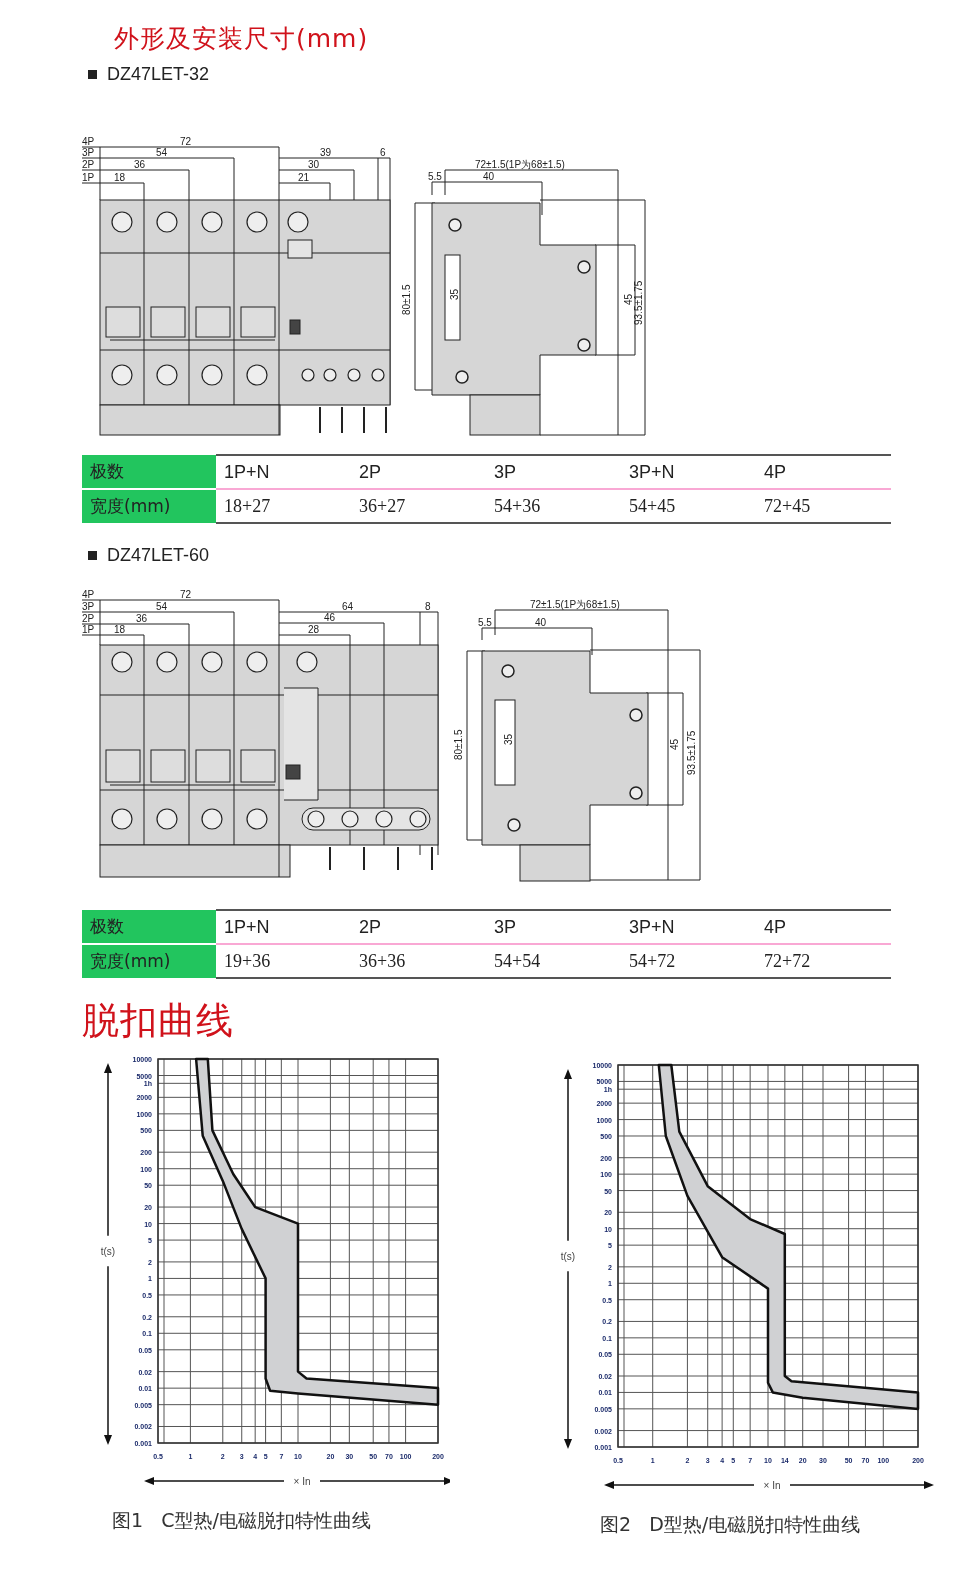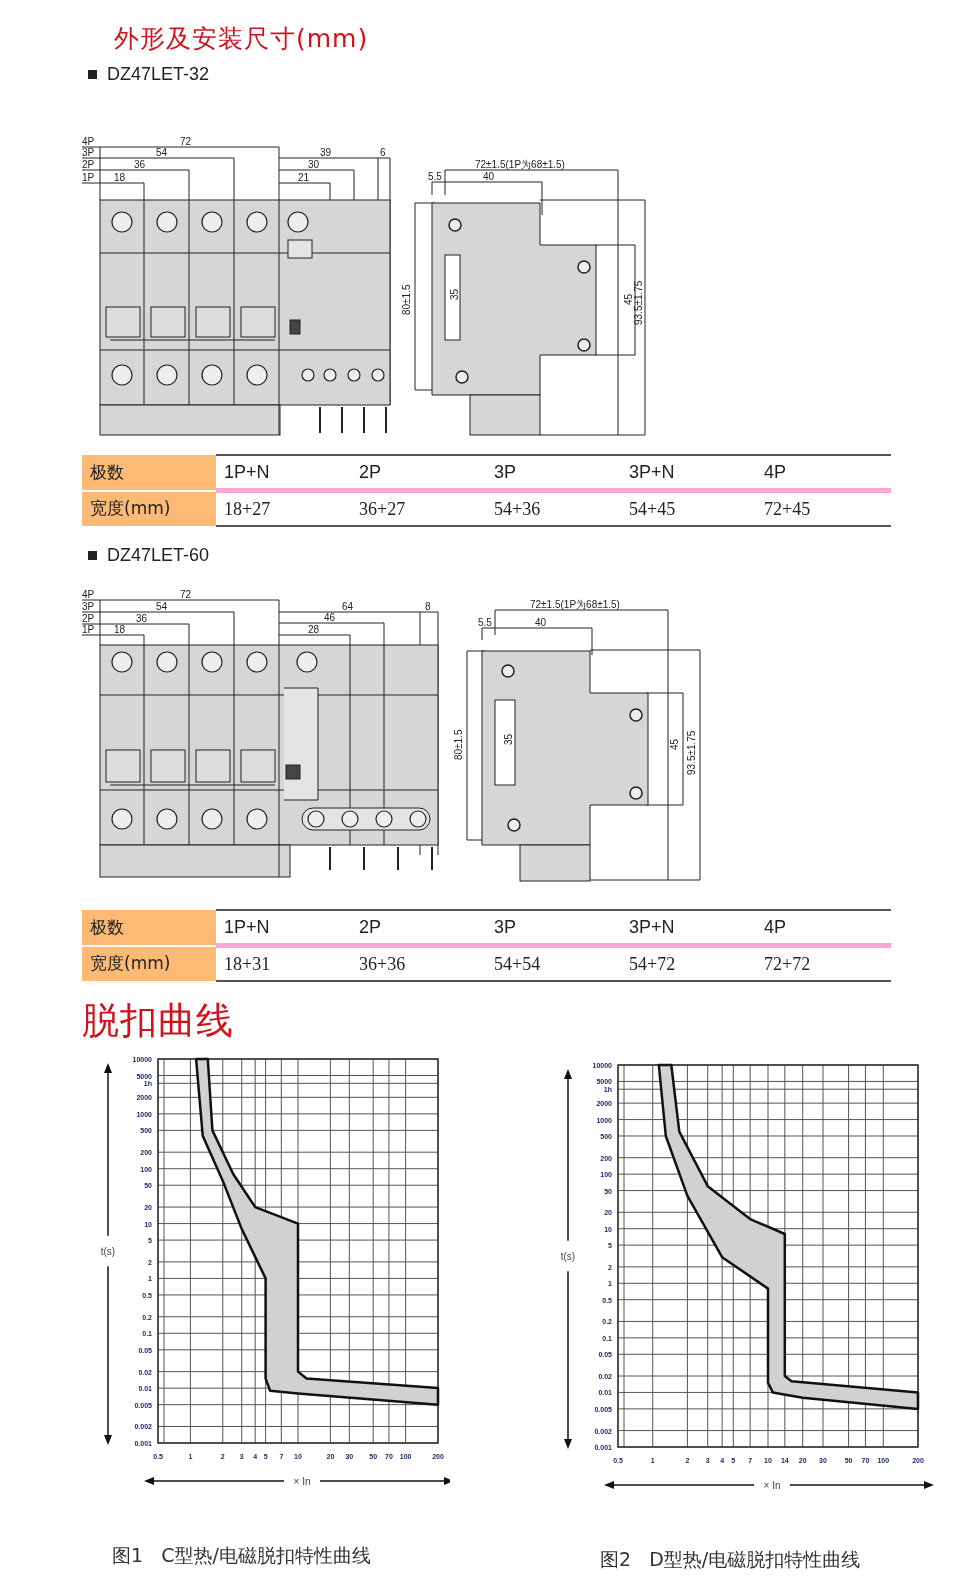--- a/index.html
+++ b/index.html
@@ -3,26 +3,26 @@
 <meta charset="utf-8">
 <style>
   html,body{margin:0;padding:0;background:#fff;}
   body{width:970px;height:1576px;position:relative;overflow:hidden;font-family:"Liberation Sans","DejaVu Sans",sans-serif;color:#222;}
   .abs{position:absolute;}
   .sec-title{position:absolute;color:#d0121b;font-size:25px;font-family:"DejaVu Sans",sans-serif;letter-spacing:1px;}
   .model{position:absolute;font-size:18px;color:#222;}
   .model .sq{display:inline-block;width:9px;height:9px;background:#222;margin-right:10px;vertical-align:1px;}
   .spec-table{position:absolute;border-collapse:collapse;font-size:18px;}
   .spec-table td{height:32px;padding:0 0 0 8px;}
-  .spec-table td.lbl{background:#fdba74;width:126px;font-family:"DejaVu Sans",sans-serif;font-size:17px;}
+  .spec-table td.lbl{background:#22c55e;width:126px;font-family:"DejaVu Sans",sans-serif;font-size:17px;}
   .spec-table td.val{width:127px;}
-  .spec-table tr.r1 td.val{border-top:2px solid #555;border-bottom:5px solid #f9a8d4;}
+  .spec-table tr.r1 td.val{border-top:2px solid #555;border-bottom:2px solid #f9a8d4;}
   .spec-table tr.r2 td.val{border-bottom:2px solid #555;font-family:Liberation Serif, serif;}
   .spec-table tr.r1 td.lbl{border-bottom:2px solid #fff;}
-  .caption{position:absolute;font-size:19px;font-family:"DejaVu Sans",sans-serif;color:#333;margin-top:35px;}
+  .caption{position:absolute;font-size:19px;font-family:"DejaVu Sans",sans-serif;color:#333;}
   .dimtxt{font-family:"Liberation Sans",sans-serif;font-size:10px;fill:#222;}
   .axtxt{font-family:"Liberation Sans",sans-serif;font-size:7px;font-weight:bold;fill:#1a2a6a;}
 </style>
 </head>
 <body>
 
 <div class="sec-title" style="left:82px;top:22px;margin-left:32px;">外形及安装尺寸(mm)</div>
 
 <div class="model" style="left:88px;top:64px;"><span class="sq"></span><span>DZ47LET-32</span></div>
 
@@ -285,21 +285,21 @@
       <tr class="r1">
     <td class="lbl">极数</td>
     <td class="val">1P+N</td>
     <td class="val">2P</td>
     <td class="val">3P</td>
     <td class="val">3P+N</td>
     <td class="val">4P</td>
   </tr>
   <tr class="r2">
     <td class="lbl">宽度(mm)</td>
-    <td class="val">18+31</td>
+    <td class="val">19+36</td>
     <td class="val">36+36</td>
     <td class="val">54+54</td>
     <td class="val">54+72</td>
     <td class="val">72+72</td>
   </tr>
 </tbody>
   </table>
 
 <div class="sec-title" style="left:82px;top:996px;font-size:37px;">脱扣曲线</div>
 

